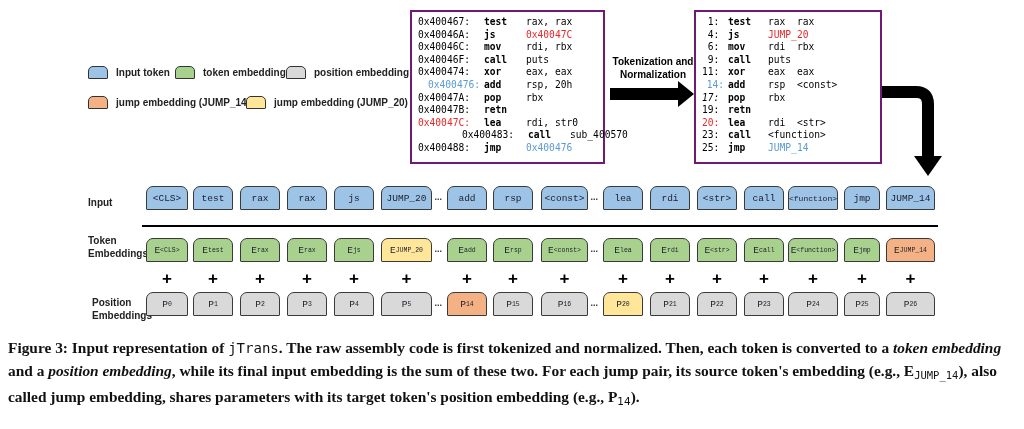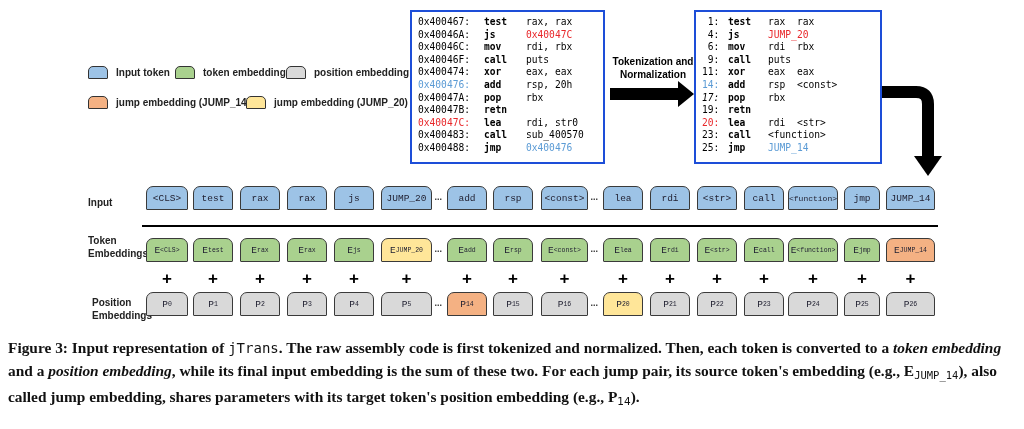--- a/index.html
+++ b/index.html
@@ -4,25 +4,25 @@
 <style>
   html, body { margin: 0; padding: 0; background: #ffffff; }
   body { width: 1024px; height: 429px; position: relative; overflow: hidden; font-family: "Liberation Sans", sans-serif; color: #000; }
   .abs { position: absolute; }
 
   
   .legend-item { position: absolute; display: flex; align-items: center; font-size: 10px; font-weight: bold; color: #222; white-space: nowrap; }
   .swatch { width: 20px; height: 13px; border: 1.4px solid #333; border-radius: 5px 5px 1px 1px; margin-right: 8px; box-sizing: border-box; }
 
   
-  .code-box { position: absolute; border: 2px solid #1d4ed8; background: #fff; box-sizing: border-box; font-family: "DejaVu Sans Mono", monospace; font-size: 9.6px; line-height: 12.6px; padding: 4px 6px; }
+  .code-box { position: absolute; border: 2px solid #701a75; background: #fff; box-sizing: border-box; font-family: "DejaVu Sans Mono", monospace; font-size: 9.6px; line-height: 12.6px; padding: 4px 6px; }
   .code-line { white-space: pre; height: 12.6px; }
   .code-line .addr, .code-line .mn, .code-line .ops { display: inline-block; }
   .mn { font-weight: bold; }
-  .blue { color: #5b9bd5; }
+  .blue { color: #5b9bd5; text-align: right; }
   .red { color: #e8272a; }
 
   .arrow-label { position: absolute; font-size: 10px; font-weight: bold; text-align: center; line-height: 13px; }
 
   
   .row-label { position: absolute; font-size: 10px; font-weight: bold; line-height: 13px; color: #222; }
   .tok { position: absolute; height: 24px; box-sizing: border-box; border: 1.4px solid #3a3a3a; border-radius: 7px 7px 1px 1px; display: flex; align-items: center; justify-content: center; font-size: 9.5px; color: #223; white-space: nowrap; overflow: hidden; font-family: Liberation Mono, monospace; }
   .tok.input { background: #9dc3e6; }
   .tok.token { background: #a9d18e; }
   .tok.pos { background: #d9d9d9; }
@@ -69,21 +69,21 @@
 <div class="code-box" id="raw-code" style="left:410px; top:10px; width:195px; height:154px;">
     <div class="code-line"><span class="addr" style="width: 62px;">0x400467:</span><span class="mn" style="width: 42px; margin-left: 4px;">test</span><span class="ops">rax, rax</span></div>
     <div class="code-line"><span class="addr" style="width: 62px;">0x40046A:</span><span class="mn" style="width: 42px; margin-left: 4px;">js</span><span class="ops red">0x40047C</span></div>
     <div class="code-line"><span class="addr" style="width: 62px;">0x40046C:</span><span class="mn" style="width: 42px; margin-left: 4px;">mov</span><span class="ops">rdi, rbx</span></div>
     <div class="code-line"><span class="addr" style="width: 62px;">0x40046F:</span><span class="mn" style="width: 42px; margin-left: 4px;">call</span><span class="ops">puts</span></div>
     <div class="code-line"><span class="addr" style="width: 62px;">0x400474:</span><span class="mn" style="width: 42px; margin-left: 4px;">xor</span><span class="ops">eax, eax</span></div>
     <div class="code-line"><span class="addr blue" style="width: 62px;">0x400476:</span><span class="mn" style="width: 42px; margin-left: 4px;">add</span><span class="ops">rsp, 20h</span></div>
     <div class="code-line"><span class="addr" style="width: 62px;">0x40047A:</span><span class="mn" style="width: 42px; margin-left: 4px;">pop</span><span class="ops">rbx</span></div>
     <div class="code-line"><span class="addr" style="width: 62px;">0x40047B:</span><span class="mn" style="width: 42px; margin-left: 4px;">retn</span><span class="ops"></span></div>
     <div class="code-line"><span class="addr red" style="width: 62px;">0x40047C:</span><span class="mn" style="width: 42px; margin-left: 4px;">lea</span><span class="ops">rdi, str0</span></div>
-    <div class="code-line"><span class="addr" style="width: 62px;">0x400483:</span><span class="mn" style="width: 42px; margin-left: 4px;">call</span><span class="ops">sub_400570</span></div>
+    <div class="code-line"><span class="addr" style="width: 62px; margin-left: 44px;">0x400483:</span><span class="mn" style="width: 42px; margin-left: 4px;">call</span><span class="ops">sub_400570</span></div>
     <div class="code-line"><span class="addr" style="width: 62px;">0x400488:</span><span class="mn" style="width: 42px; margin-left: 4px;">jmp</span><span class="ops blue">0x400476</span></div>
   </div>
 
 <div class="arrow-label" style="left:608px; top:55px; width:90px;">
   <div>Tokenization and</div>
   <div>Normalization</div>
 </div>
 <svg class="abs" style="left:608px; top:80px;" width="92" height="30">
   <polygon points="2,8 70,8 70,1 86,14 70,27 70,20 2,20" fill="#000"></polygon>
 </svg>

